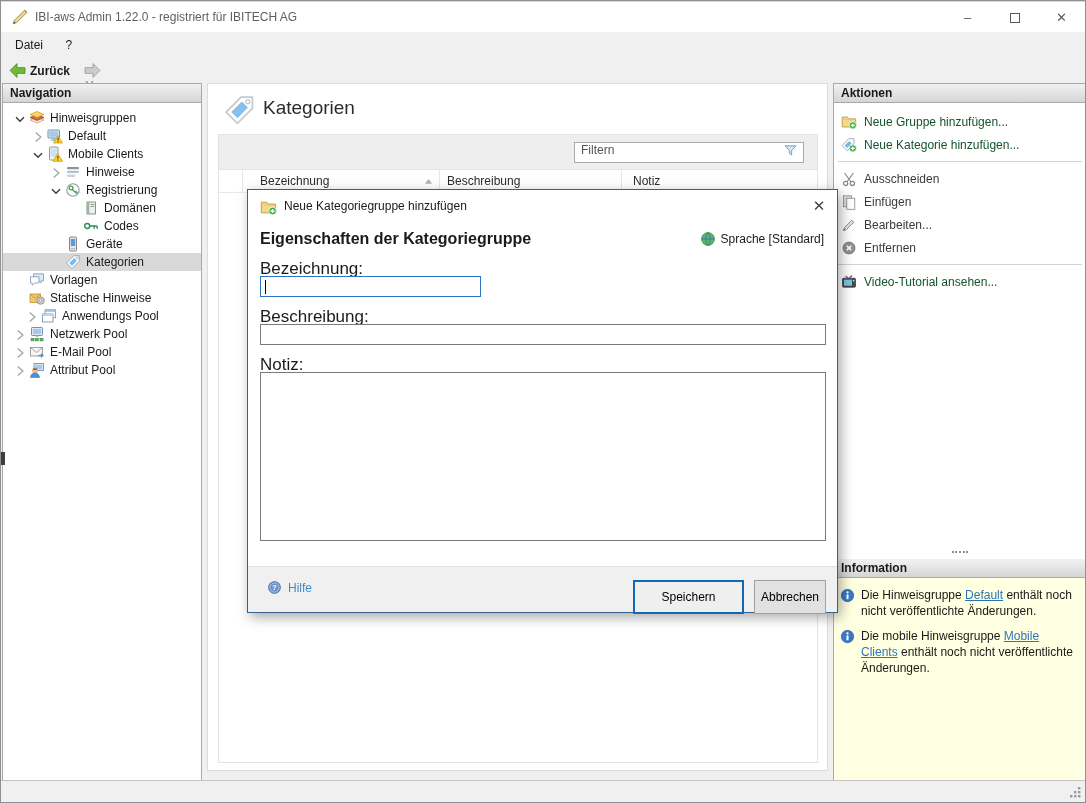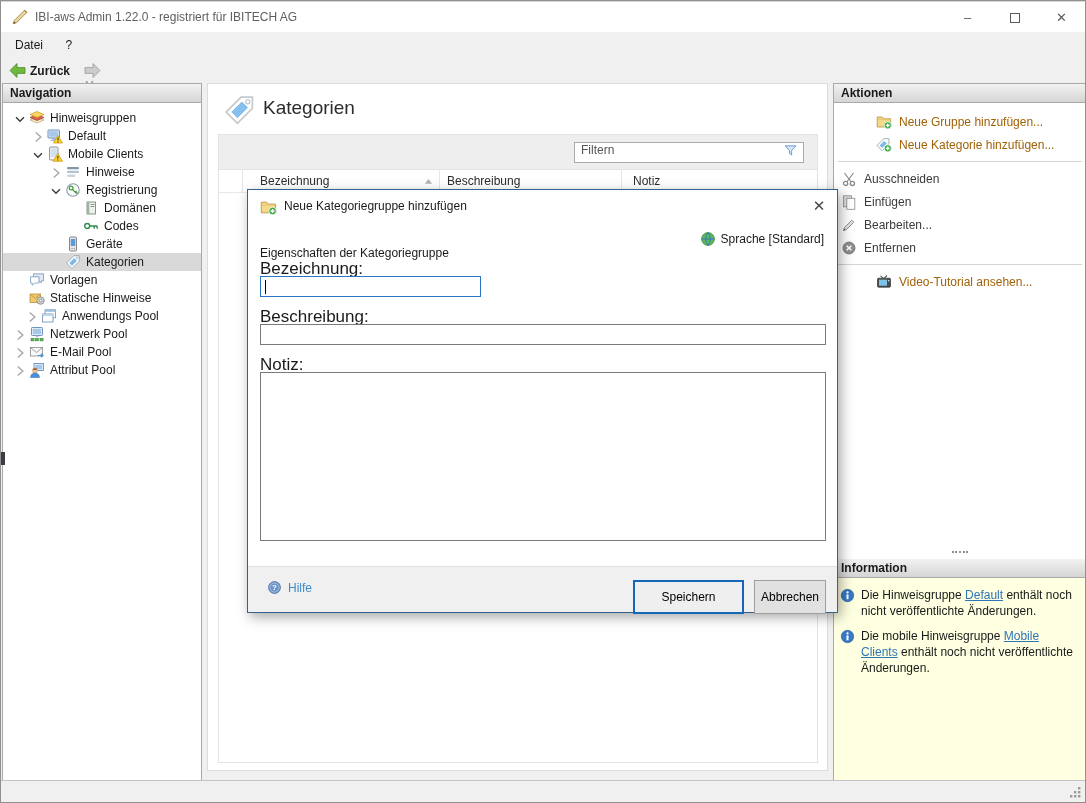--- a/index.html
+++ b/index.html
@@ -47,37 +47,37 @@
   .th0{width:24px;}
   .th1{width:197px;padding-left:17px;}
   .th2{width:182px;padding-left:7px;}
   .th3{flex:1;padding-left:11px;border-right:none;}
   .sort-ic{position:absolute;right:6px;top:7px;width:9px;height:9px;}
   
   .right-col{position:absolute;left:832px;top:82px;width:253px;height:698px;background:#fff;border:1px solid #a9a9a9;}
   #actions-list{position:absolute;left:0;right:0;top:19px;height:441px;background:#fff;padding-top:7px;}
   .action-item{display:flex;align-items:center;height:23px;padding-left:7px;font-size:12px;white-space:nowrap;}
   .action-item .ic{width:16px;height:16px;margin-right:7px;flex:none;}
-  .action-item.link{color:#a16207;margin-left:35px;}
+  .action-item.link{color:#14532d;}
   .action-item.normal{color:#3a3a3a;}
   .action-divider{height:1px;background:#d4d4d4;margin:5px 3px 5px 4px;}
   .splitter{position:absolute;left:0;right:0;top:460px;height:15px;background:#fff;display:flex;align-items:center;justify-content:center;}
   .grip-dots{width:16px;border-top:2px dotted #909090;}
   .info-header{position:absolute;left:0;right:0;top:475px;}
   .info-area{position:absolute;left:0;right:0;top:494px;bottom:0;background:#ffffe1;padding:9px 6px 0 3px;}
   .info-item{display:flex;margin-bottom:9px;font-size:12px;color:#1a1a1a;}
   .info-ic{width:15px;height:15px;margin:1px 6px 0 3px;flex:none;}
   .info-text{line-height:16px;max-width:216px;}
   .info-link{color:#2e75b6;text-decoration:underline;}
   
   .dialog{position:absolute;left:246px;top:188px;width:591px;height:424px;background:#fff;border:1px solid #35618f;box-shadow:3px 4px 12px rgba(0,0,0,.35);z-index:20;}
   .dlg-title-ic{position:absolute;left:12px;top:9px;width:17px;height:17px;}
   .dlg-title{position:absolute;left:36px;top:9px;font-size:12px;color:#1a1a1a;}
   .dlg-close{position:absolute;right:8px;top:6px;width:20px;height:20px;text-align:center;line-height:20px;font-size:15px;color:#444;}
-  .dlg-section{position:absolute;left:12px;top:56px;font-size:12px;color:#1a1a1a;}
+  .dlg-section{position:absolute;left:12px;top:40px;font-size:16px;color:#1a1a1a;font-weight:bold;}
   .dlg-lang{position:absolute;right:13px;top:41px;display:flex;align-items:center;font-size:12px;color:#1a1a1a;}
   .dlg-lang .ic{width:16px;height:16px;margin-right:5px;}
   .dlg-label{position:absolute;left:12px;font-size:17px;color:#1a1a1a;}
   .dlg-input{position:absolute;left:12px;height:21px;border:1px solid #7a7a7a;background:#fff;font-size:12px;padding:0 4px;outline:none;}
   .dlg-input.focused{border:1px solid #2a76c6;}
   .caret{position:absolute;left:17px;top:90px;width:1px;height:14px;background:#000;z-index:2;}
   .dlg-textarea{position:absolute;left:12px;top:182px;width:566px;height:169px;border:1px solid #7a7a7a;resize:none;outline:none;font-size:12px;padding:3px;}
   .dlg-footer{position:absolute;left:0;right:0;bottom:0;height:46px;background:#f0f0f0;border-top:1px solid #e0e0e0;}
   .dlg-help{position:absolute;left:19px;top:13px;display:flex;align-items:center;font-size:12px;color:#3f8ac9;}
   .dlg-help .ic{width:15px;height:15px;margin-right:6px;}

